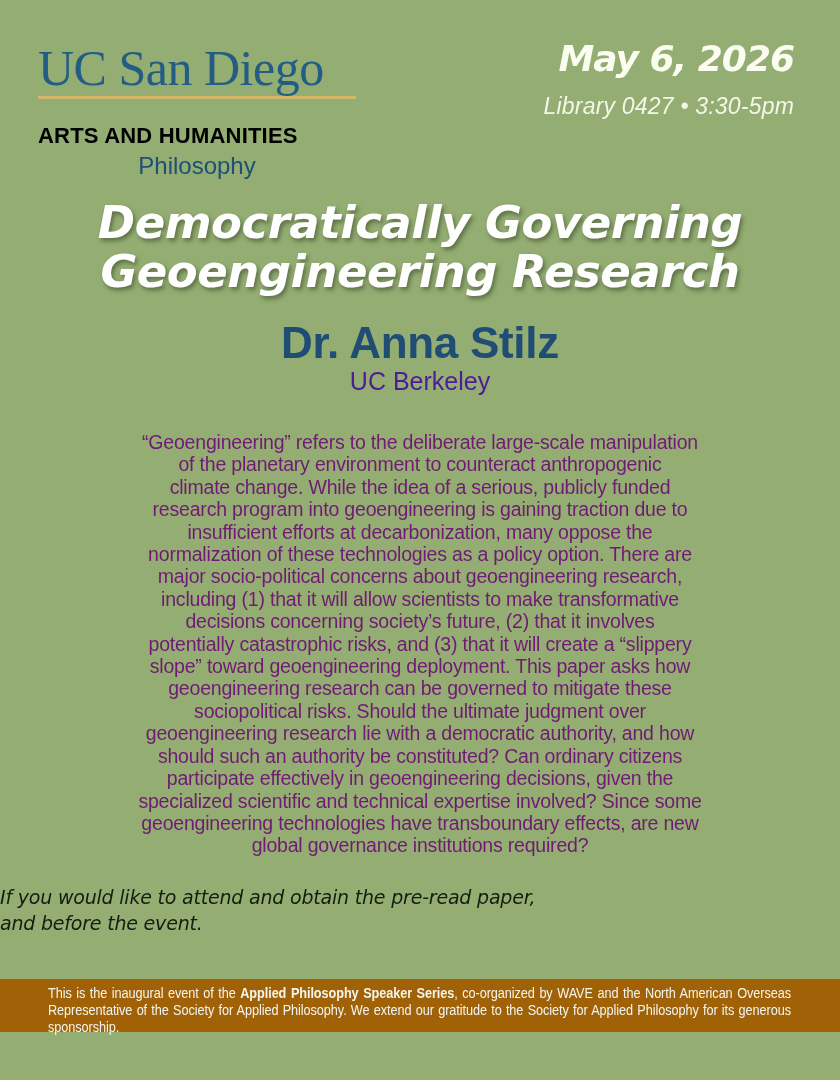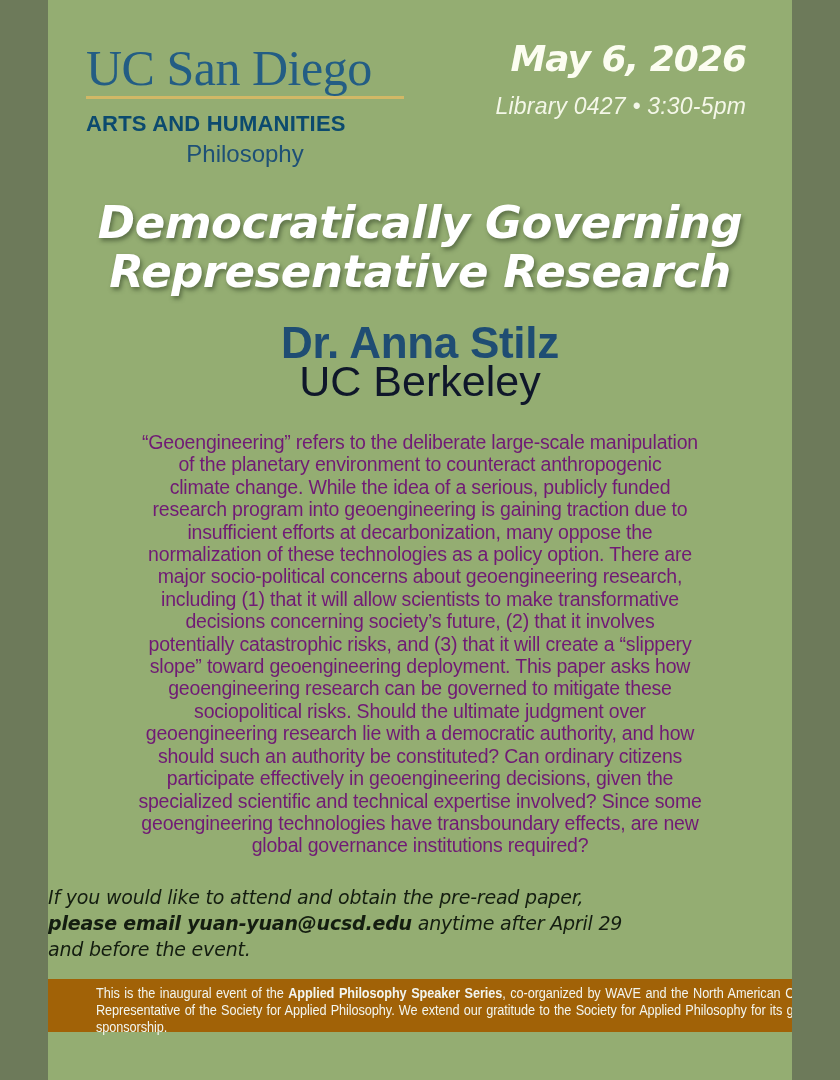--- a/index.html
+++ b/index.html
@@ -1,19 +1,19 @@
 <!DOCTYPE html>
 <html><head>
 <meta charset="utf-8">
 <style>
   * { margin: 0; padding: 0; box-sizing: border-box; }
   html, body { background: #6d7a5a; }
   .poster {
     position: relative;
-    width: 744px;
+    width: 840px;
     height: 1080px;
     margin: 0 auto;
     background: #94ad72;
     overflow: hidden;
     font-family: "Liberation Sans", sans-serif;
   }
 
   
   .logo-block {
     position: absolute;
@@ -28,25 +28,25 @@
     letter-spacing: -0.5px;
     white-space: nowrap;
   }
   .logo-rule {
     width: 318px;
     height: 3px;
     background: #d2b866;
     margin-top: 2px;
   }
   .logo-division {
-    margin-top: 12px;
+    margin-top: 24px;
     font-size: 22px;
     font-weight: bold;
     letter-spacing: 0.2px;
-    color: #0c4a6e;
+    color: #000000;
     white-space: nowrap;
   }
   .logo-department {
     margin-top: 3px;
     font-size: 24px;
     color: #1e5076;
     white-space: nowrap;
     text-align: center;
   }
 
@@ -103,23 +103,23 @@
     text-align: center;
   }
   .speaker-name {
     font-size: 44px;
     font-weight: bold;
     color: #1f4d73;
     line-height: 38px;
     letter-spacing: -0.3px;
   }
   .speaker-affiliation {
-    font-size: 43px;
+    font-size: 25px;
     font-weight: 400;
-    color: #0f172a;
+    color: #4c1d95;
     line-height: 38px;
   }
 
   
   .abstract {
     position: absolute;
     top: 431px;
     left: 50%;
     transform: translateX(-50%);
     width: 744px;
@@ -182,21 +182,21 @@
     <div class="logo-department">Philosophy</div>
   </div>
 
   <div class="date-block">
     <div class="date-line">May 6, 2026</div>
     <div class="date-location">Library 0427 • 3:30-5pm</div>
   </div>
 
   <div class="talk-title">
     <div>Democratically Governing</div>
-    <div>Representative Research</div>
+    <div>Geoengineering Research</div>
   </div>
 
   <div class="speaker-block">
     <div class="speaker-name">Dr. Anna Stilz</div>
     <div class="speaker-affiliation">UC Berkeley</div>
   </div>
 
   <div class="abstract">“Geoengineering” refers to the deliberate large-scale manipulation
 of the planetary environment to counteract anthropogenic
 climate change. While the idea of a serious, publicly funded
@@ -212,21 +212,20 @@
 sociopolitical risks. Should the ultimate judgment over
 geoengineering research lie with a democratic authority, and how
 should such an authority be constituted? Can ordinary citizens
 participate effectively in geoengineering decisions, given the
 specialized scientific and technical expertise involved? Since some
 geoengineering technologies have transboundary effects, are new
 global governance institutions required?</div>
 
   <div class="note">
     <div>If you would like to attend and obtain the pre-read paper,</div>
-    <div><b>please email yuan-yuan@ucsd.edu</b><span> anytime after April 29</span></div>
     <div>and before the event.</div>
   </div>
 
   <div class="footer-bar">
     <div class="footer-text"><span>This is the inaugural event of the </span><b>Applied Philosophy Speaker Series</b><span>, co-organized by WAVE and the North American Overseas Representative of the Society for Applied Philosophy. We extend our gratitude to the Society for Applied Philosophy for its generous sponsorship.</span></div>
   </div>
 
 </div>
 
 </body></html>

